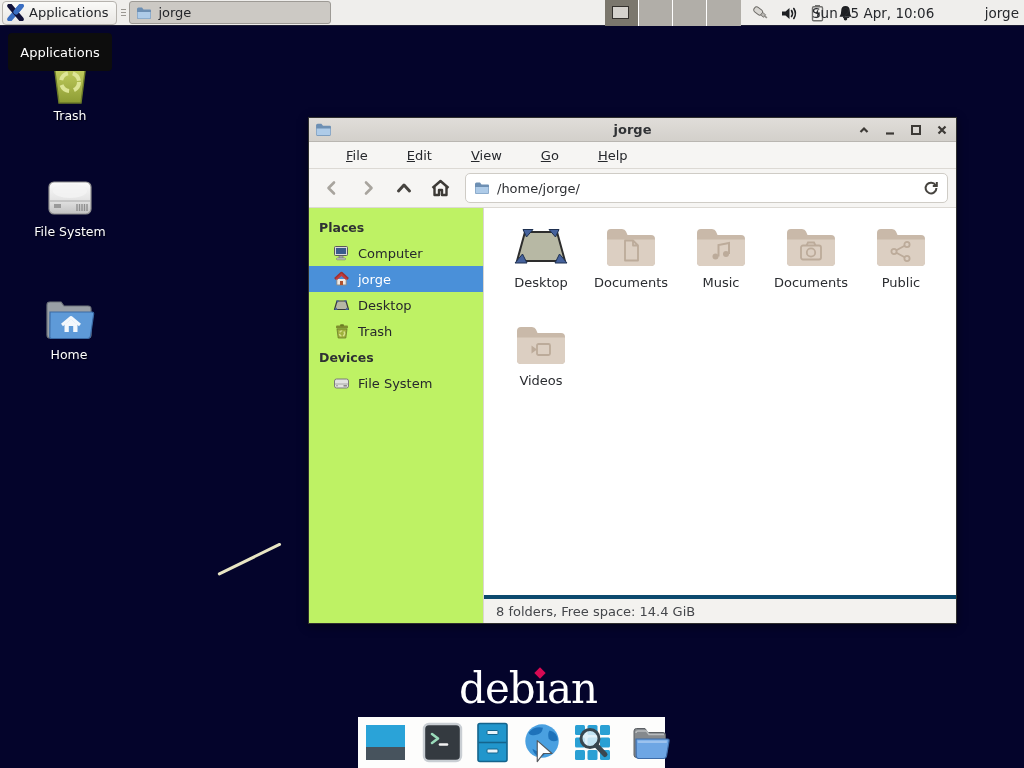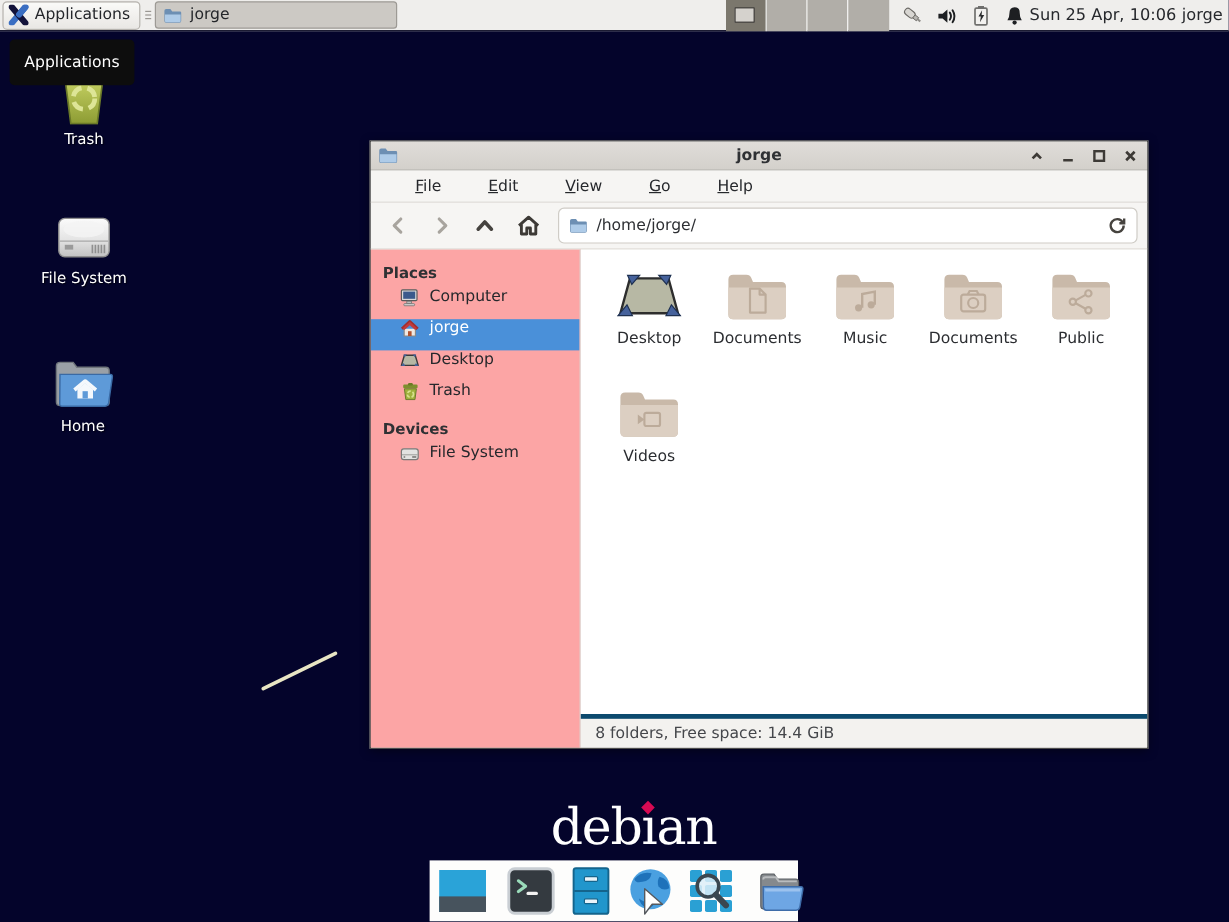--- a/index.html
+++ b/index.html
@@ -14,21 +14,21 @@
   .panel-handle i { display:block; width:5px; height:1px; background:#9a9792; }
   .taskbar-btn { display:flex; align-items:center; gap:6px; width:202px; height:23px; padding:0 6px; border:1px solid #9d9a95; border-radius:3px; background:#ccc9c4; }
   .taskbar-btn .label { font-size:13px; color:#24262a; white-space:nowrap; overflow:hidden; }
   .pager { position:absolute; left:605px; top:0; height:26px; display:flex; }
   .pager .cell { width:34px; height:26px; background:#b1aea8; border-right:1px solid #fff; position:relative; }
   .pager .cell:last-child { border-right:none; }
   .pager .cell.active { background:#7b776d; }
   .pager .cell.active .win { position:absolute; left:7px; top:6px; width:17px; height:13px; background:#d5d2cd; border:1px solid #34312d; }
   .tray { position:absolute; left:752px; top:0; height:26px; display:flex; align-items:center; gap:9px; }
   .tray .ticon { width:19px; height:19px; display:flex; align-items:center; justify-content:center; }
-  .clock { position:absolute; left:858px; top:0; height:26px; display:flex; align-items:center; font-size:13.5px; color:#26282c; }
+  .clock { position:absolute; left:812px; top:0; height:26px; display:flex; align-items:center; font-size:13.5px; color:#26282c; }
   .panel-user { position:absolute; right:5px; top:0; height:26px; display:flex; align-items:center; font-size:13.5px; color:#26282c; }
 
   
   .tooltip { position:absolute; left:8px; top:33px; width:104px; height:38px; background:#0d0d0d; border-radius:4px; color:#fff; display:flex; align-items:center; justify-content:center; font-size:13px; z-index:40; }
 
   
   .desk-icon { position:absolute; width:104px; display:flex; flex-direction:column; align-items:center; z-index:10; }
   .desk-icon .ibox { height:52px; display:flex; align-items:flex-end; justify-content:center; }
   .desk-icon .dlabel { margin-top:4px; color:#ffffff; font-size:12.5px; text-shadow:1px 1px 1px rgba(0,0,0,.7); text-align:center; }
 
@@ -50,23 +50,23 @@
   .menubar { height:27px; background:#f6f5f3; display:flex; align-items:center; padding:0 6px; border-bottom:1px solid #dcd9d4; }
   .menu-item { padding:3px 8px; font-size:13px; color:#26282c; border-radius:3px;margin-left:23px; }
   .menu-item u { text-decoration:underline; }
 
   .toolbar { height:39px; background:#f6f5f3; display:flex; align-items:center; padding:0 8px; gap:6px; border-bottom:1px solid #dcd9d4; }
   .nav-btn { width:30px; height:28px; display:flex; align-items:center; justify-content:center; border-radius:3px; }
   .pathbar { flex:1; height:30px; background:#ffffff; border:1px solid #cfccc6; border-radius:5px; display:flex; align-items:center; padding:0 8px; gap:7px; margin-left:4px; }
   .pathbar .ptext { flex:1; font-size:13px; color:#2d2f33; }
 
   .win-body { flex:1; display:flex; min-height:0; }
-  .sidebar { width:175px; background:#fca5a5; border-right:1px solid #d9d6d1; padding-top:6px; overflow:hidden; }
+  .sidebar { width:175px; background:#bef264; border-right:1px solid #d9d6d1; padding-top:6px; overflow:hidden; }
   .side-header { font-weight:bold; font-size:12.5px; color:#2f3134; padding:6px 10px 5px 10px; }
-  .side-item { display:flex; align-items:flex-start; gap:8px; height:26px; padding-left:24px; font-size:13px; color:#26282c; }
+  .side-item { display:flex; align-items:center; gap:8px; height:26px; padding-left:24px; font-size:13px; color:#26282c; }
   .side-item.selected { background:#4a90d9; color:#ffffff; }
   .side-item .sicon { width:17px; height:16px; display:flex; align-items:center; justify-content:center; }
 
   .main-col { flex:1; display:flex; flex-direction:column; min-width:0; }
   .icon-view { flex:1; background:#ffffff; padding:14px 10px 0 12px; display:flex; flex-wrap:wrap; align-content:flex-start; }
   .fitem { width:90px; height:92px; display:flex; flex-direction:column; align-items:center; margin-bottom:6px; }
   .fitem .ficon { height:46px; display:flex; align-items:flex-end; justify-content:center; }
   .fitem .flabel { margin-top:7px; font-size:13px; color:#2b2d31; text-align:center; }
 
   .statusbar { height:28px; background:#f3f2ef; border-top:4px solid #0c4a6e; display:flex; align-items:center; padding-left:12px; font-size:13px; color:#45474b; }

